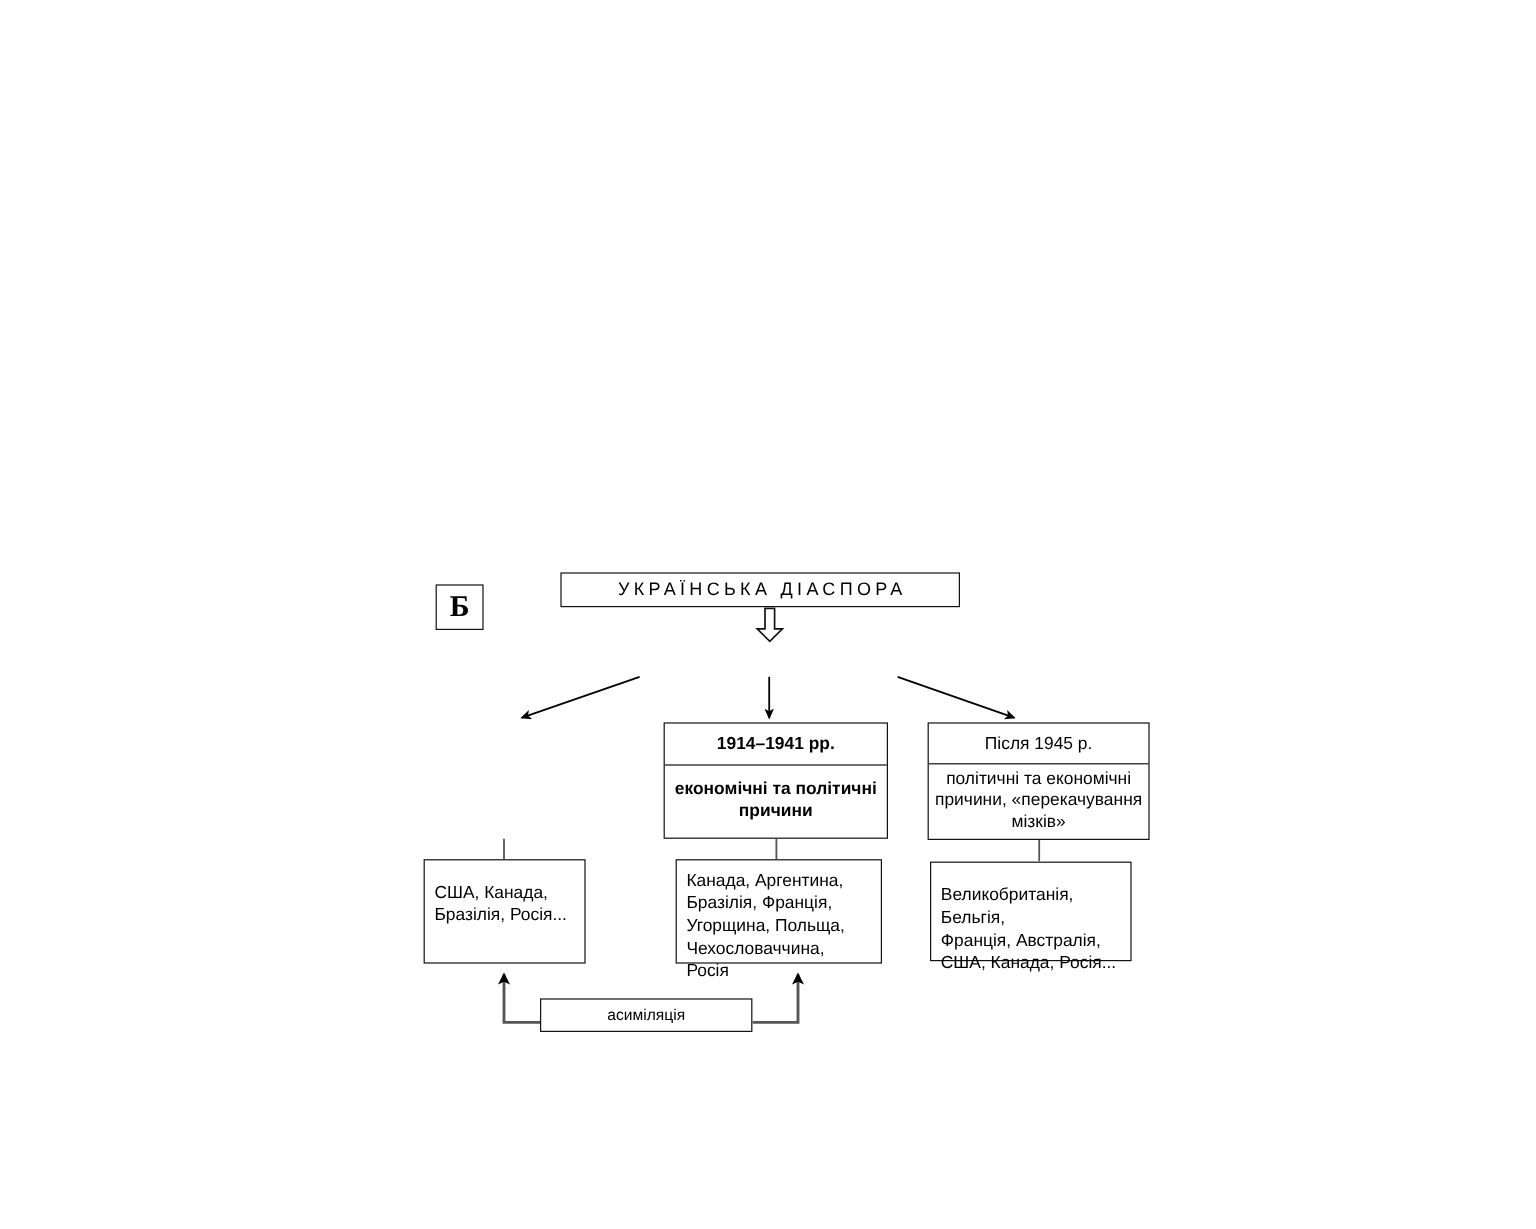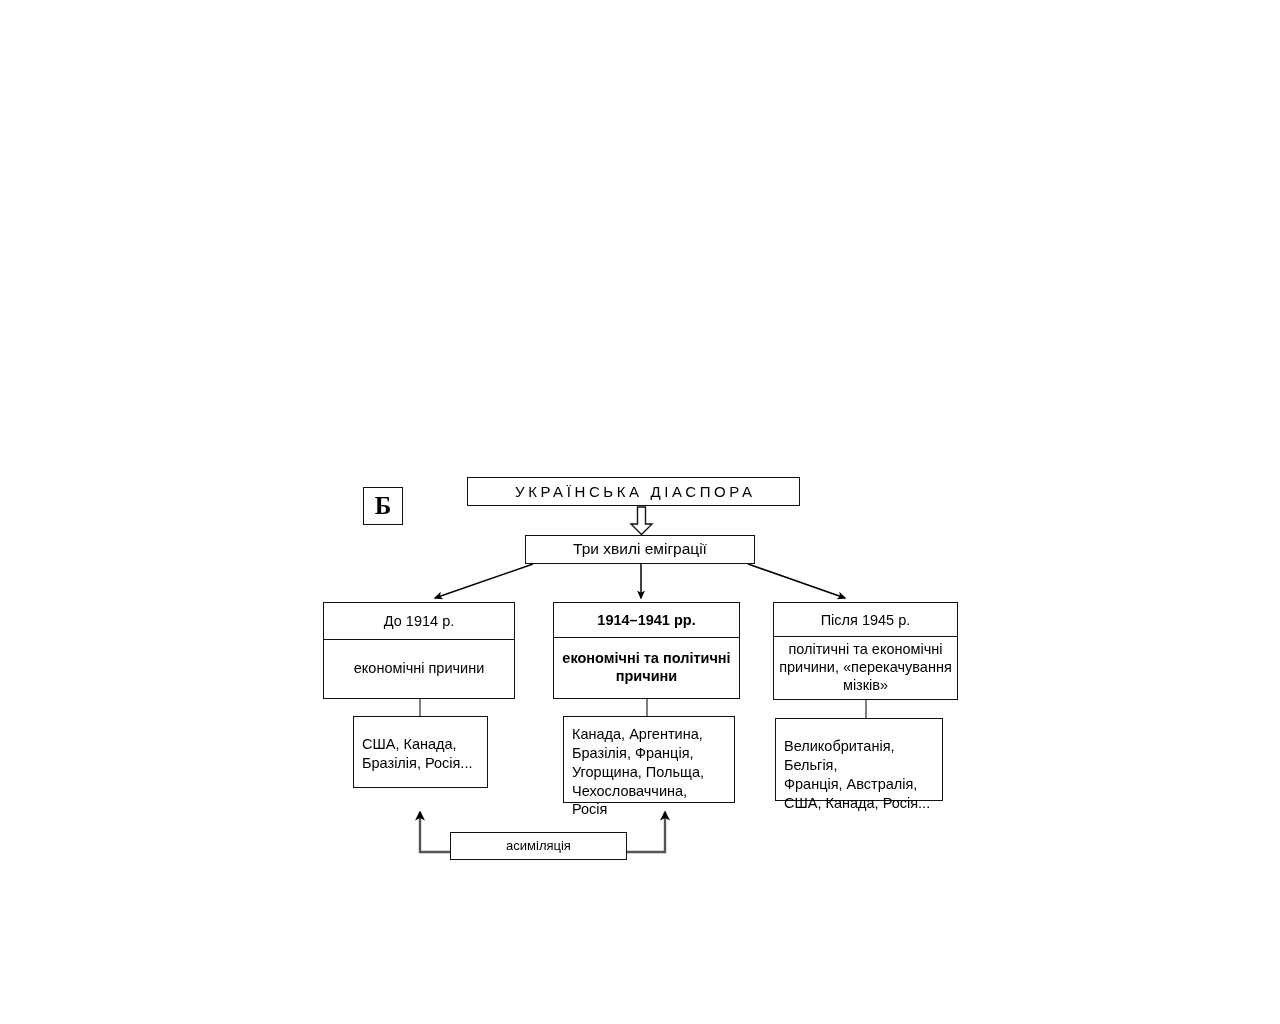--- a/index.html
+++ b/index.html
@@ -113,21 +113,21 @@
     position: absolute;
     box-sizing: border-box;
     border: 1.6px solid #111111;
     background: #ffffff;
     font-size: 14.5px;
     line-height: 1.30;
     text-align: left;
     padding: 7px 8px 0 8px;
     white-space: pre-line;
   }
-  #countries-1 { left: 353px; top: 716px; width: 135px; height: 72px; padding-top: 18px; }
+  #countries-1 { left: 353px; top: 716px; width: 135px; height: 87px; padding-top: 18px; }
   #countries-2 { left: 563px; top: 716px; width: 172px; height: 87px; padding-top: 8px; }
   #countries-3 { left: 775px; top: 718px; width: 168px; height: 83px; padding-top: 18px; }
 
   
   #assim-box {
     left: 450px;
     top: 832px;
     width: 177px;
     height: 28px;
     font-size: 13px;
@@ -171,26 +171,21 @@
     </g>
     <g>
       <path d="M627,852 L665,852 L665,812" fill="none" stroke="#555555" stroke-width="2.4" marker-end="url(#arrowUp)"></path>
     </g>
   </svg>
 
   <div class="box" id="marker-box">Б</div>
 
   <div class="box" id="title-box">УКРАЇНСЬКА ДІАСПОРА</div>
 
-  <div class="box" id="waves-box">Три хвилі еміграції</div>
-
-  <div class="period-box" id="period-1">
-    <div class="period-head">До 1914 р.</div>
-    <div class="period-body">економічні причини</div>
-  </div>
+
 
   <div class="period-box" id="period-2">
     <div class="period-head">1914–1941 рр.</div>
     <div class="period-body">економічні та політичні причини</div>
   </div>
 
   <div class="period-box" id="period-3">
     <div class="period-head">Після 1945 р.</div>
     <div class="period-body">політичні та економічні причини,
 «перекачування мізків»</div>

